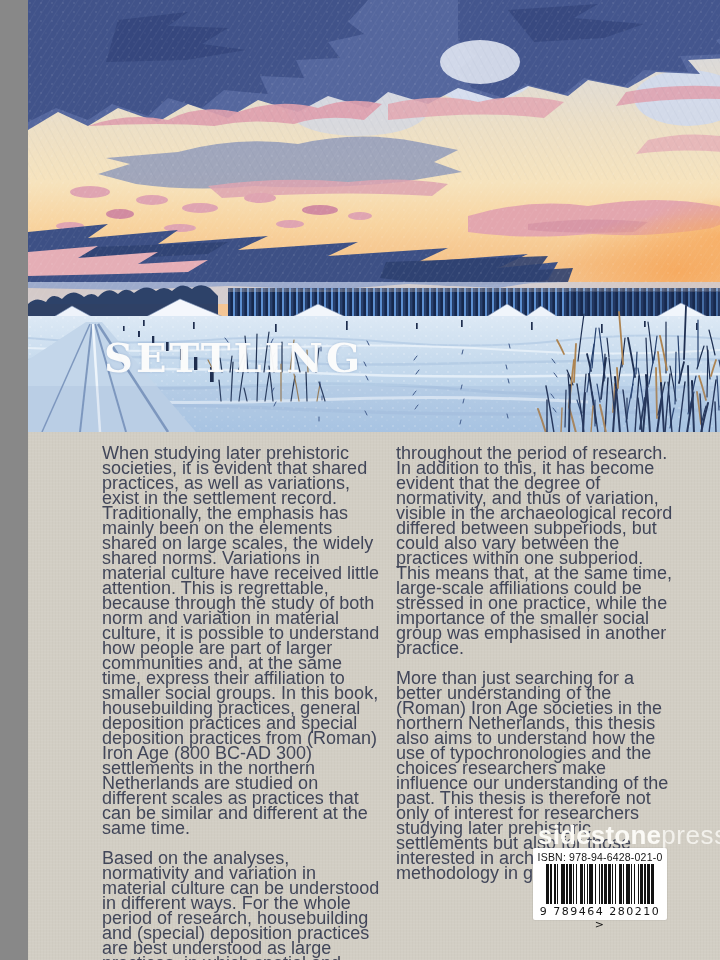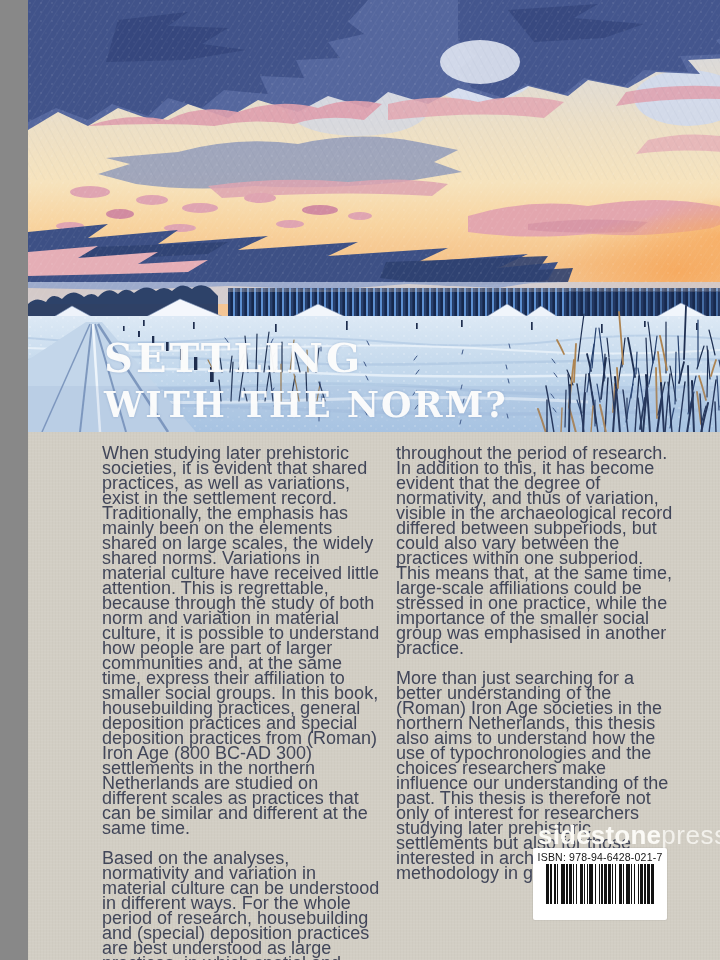--- a/index.html
+++ b/index.html
@@ -351,40 +351,39 @@
           <path d="M479,369 q-0.5,-2.2 -1,-4" stroke="#3a5484" stroke-width="1"></path>
           <path d="M526,398 q-1.5,-2.2 -3,-4" stroke="#3a5484" stroke-width="1"></path>
           <path d="M243,343 q1.0,-2.2 2,-4" stroke="#3a5484" stroke-width="1"></path>
         </g>
 
       <rect y="386" width="720" height="46" fill="#7896c2" opacity="0.12"></rect>
     </svg>
 
     <div class="cover-title">
       <div class="line1">SETTLING</div>
-      <div class="line2">WITH THE NORM?</div>
     </div>
   </div>
 
   <div class="back-panel">
     <div class="blurb">
       <div class="bcol left">
         <p>When studying later prehistoric societies, it is evident that shared practices, as well as variations, exist in the settlement record. Traditionally, the emphasis has mainly been on the elements shared on large scales, the widely shared norms. Variations in material culture have received little attention. This is regrettable, because through the study of both norm and variation in material culture, it is possible to understand how people are part of larger communities and, at the same time, express their affiliation to smaller social groups. In this book, housebuilding practices, general deposition practices and special deposition practices from (Roman) Iron Age (800 BC-AD 300) settlements in the northern Netherlands are studied on different scales as practices that can be similar and different at the same time.</p>
         <p>Based on the analyses, normativity and variation in material culture can be understood in different ways. For the whole period of research, housebuilding and (special) deposition practices are best understood as large practices, in which spatial and social scales played different roles</p>
       </div>
       <div class="bcol right">
         <p>throughout the period of research. In addition to this, it has become evident that the degree of normativity, and thus of variation, visible in the archaeological record differed between subperiods, but could also vary between the practices within one subperiod. This means that, at the same time, large-scale affiliations could be stressed in one practice, while the importance of the smaller social group was emphasised in another practice.</p>
         <p>More than just searching for a better understanding of the (Roman) Iron Age societies in the northern Netherlands, this thesis also aims to understand how the use of typochronologies and the choices researchers make influence our understanding of the past. This thesis is therefore not only of interest for researchers studying later prehistoric settlements but also for those interested in archaeological methodology in general.</p>
       </div>
     </div>
 
     <div class="logo"><span class="bold">sidestone</span><span class="light">press</span></div>
 
     <div class="barcode-box">
-      <div class="isbn">ISBN: 978-94-6428-021-7</div>
+      <div class="isbn">ISBN: 978-94-6428-021-0</div>
       <div class="bars">
           <div class="b" style="width: 2.7px;"></div>
           <div class="s" style="width: 1.35px;"></div>
           <div class="b" style="width: 1.35px;"></div>
           <div class="s" style="width: 2.7px;"></div>
           <div class="b" style="width: 1.35px;"></div>
           <div class="s" style="width: 1.35px;"></div>
           <div class="b" style="width: 1.35px;"></div>
           <div class="s" style="width: 2.7px;"></div>
           <div class="b" style="width: 4.05px;"></div>
@@ -432,15 +431,16 @@
           <div class="b" style="width: 1.35px;"></div>
           <div class="s" style="width: 1.35px;"></div>
           <div class="b" style="width: 2.7px;"></div>
           <div class="s" style="width: 1.35px;"></div>
           <div class="b" style="width: 1.35px;"></div>
           <div class="s" style="width: 1.35px;"></div>
           <div class="b" style="width: 2.7px;"></div>
           <div class="s" style="width: 1.35px;"></div>
           <div class="b" style="width: 2.7px;"></div>
         </div>
+      <div class="digits">9 789464 280210 &gt;</div>
     </div>
   </div>
 </div>
 
 </body></html>

